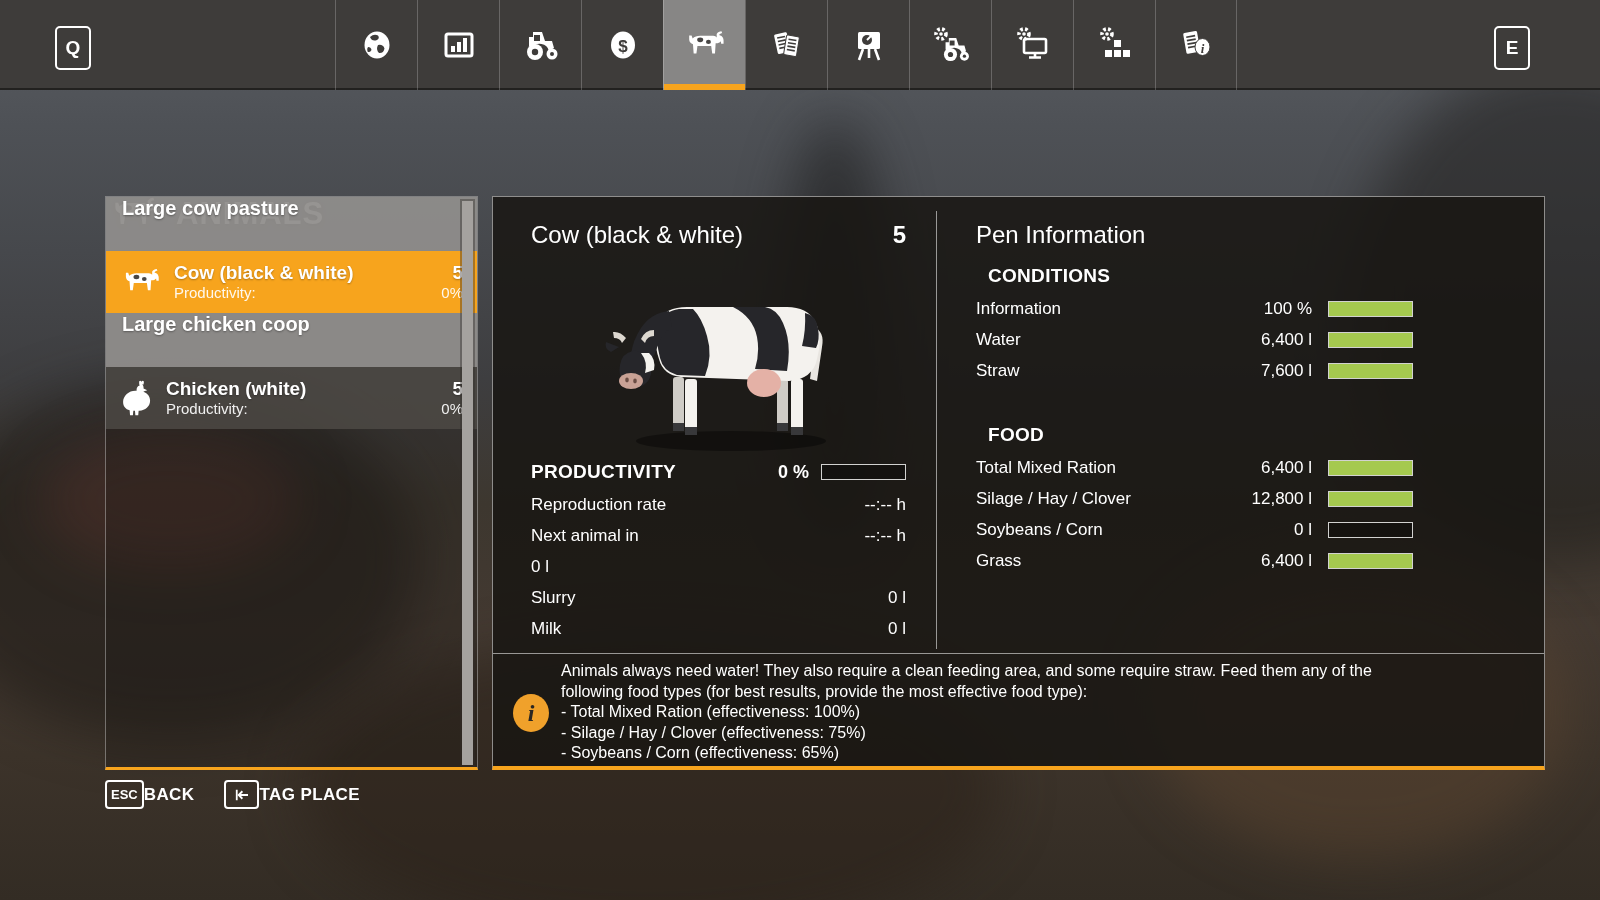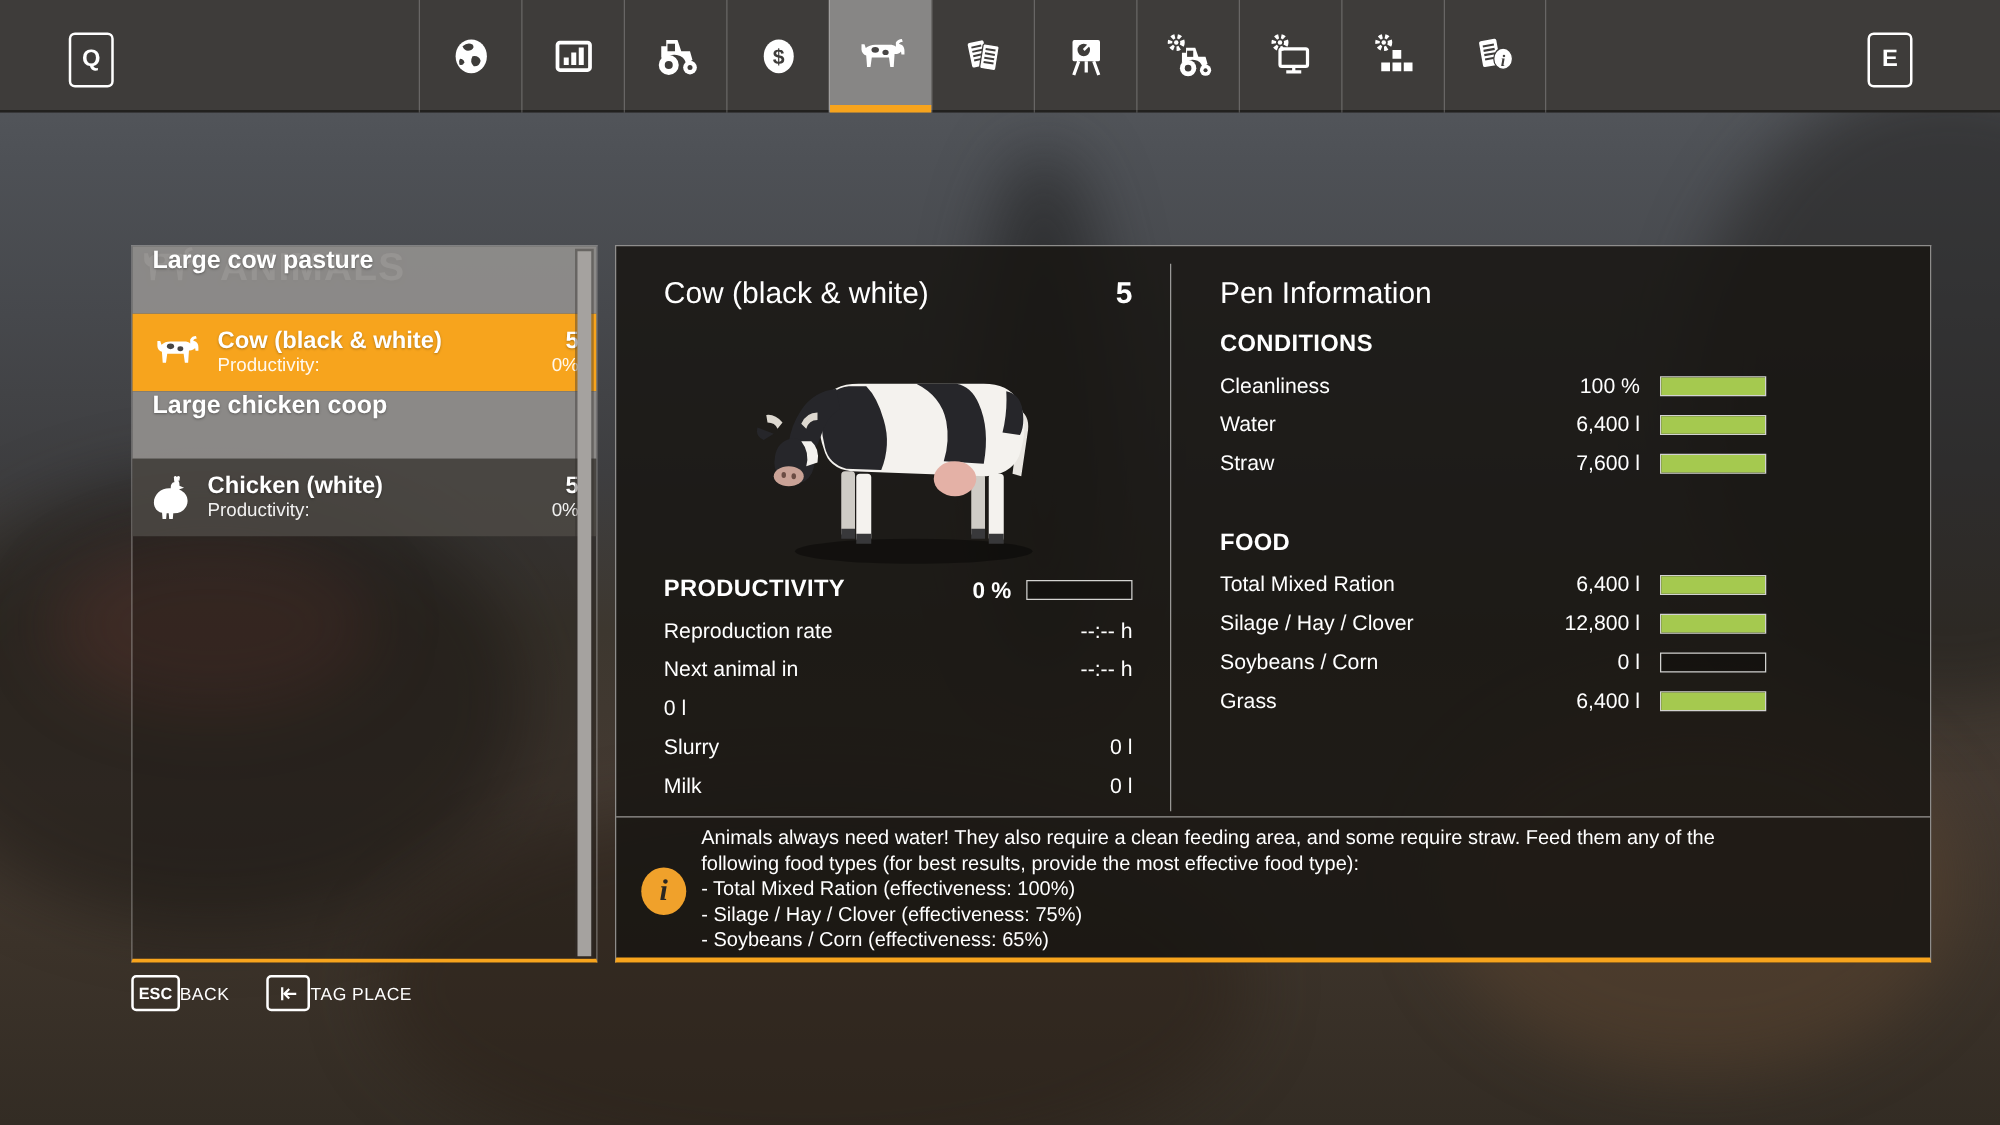--- a/index.html
+++ b/index.html
@@ -79,39 +79,39 @@
   .left-col { position:absolute; left:38px; top:258px; width:375px; }
   .sec-head { display:flex; align-items:center; height:34px; }
   .sec-head .t { flex:1; font-size:19px; font-weight:bold; letter-spacing:.3px; }
   .sec-head .v { font-size:18px; font-weight:bold; margin-right:12px; }
   .stat-row { display:flex; align-items:center; height:31px; font-size:17px; }
   .stat-row .lbl { flex:1; }
   .bar { width:85px; height:16px; border:1px solid #d2d2d0; background:rgba(0,0,0,.28); }
   .bar .fill { display:block; height:100%; background:#a5c94f; }
 
   .right-col { position:absolute; left:483px; top:64px; width:437px; }
-  .rc-head { font-size:19px; font-weight:bold; letter-spacing:.3px; height:32px; display:flex; align-items:flex-end; padding-bottom:6px; }
+  .rc-head { font-size:19px; font-weight:bold; letter-spacing:.3px; height:32px; display:flex; align-items:flex-end; padding-bottom:6px;margin-left:12px; }
   .pen-row { display:flex; align-items:center; height:31px; font-size:17px; }
   .pen-row .lbl { flex:1; }
   .pen-row .val { width:110px; text-align:right; margin-right:16px; }
   .food-gap { height:34px; }
 
   .info-wrap { position:absolute; left:0; top:457px; width:100%; height:113px; }
   .info-icon { position:absolute; left:20px; top:40px; width:36px; height:38px; background:#f0a12b;
     border-radius:50%; display:flex; align-items:center; justify-content:center;
     font-family:"Liberation Serif", serif; font-weight:bold; font-style:italic;
     font-size:24px; color:#2a2622; }
   .info-text { position:absolute; left:68px; top:7px; width:830px; font-size:16px; line-height:20.5px; }
 
   
   .footer { position:absolute; left:105px; top:780px; display:flex; align-items:center; gap:30px; }
   .fbtn { display:flex; align-items:center; cursor:pointer; }
   .fkey { min-width:35px; height:29px; padding:0 4px; border:2px solid #fff; border-radius:4px;
     display:flex; align-items:center; justify-content:center; font-size:13px; font-weight:bold; }
-  .flabel { font-size:14px; font-weight:normal; letter-spacing:.4px; }
+  .flabel { font-size:17px; font-weight:bold; letter-spacing:.4px; }
 </style>
 </head>
 <body>
 
 <div class="scene">
   <div class="blob b1"></div>
     <div class="blob b2"></div>
     <div class="blob b3"></div>
   <div class="blob b4"></div>
     <div class="blob b5"></div>
@@ -383,21 +383,21 @@
         <span>0 l</span>
       </div>
   </div>
 
   <div class="vdivider"></div>
 
   <div class="panel-h pen-title">Pen Information</div>
   <div class="right-col">
     <div class="rc-head">CONDITIONS</div>
     <div class="pen-row">
-        <span class="lbl">Cleanliness</span>
+        <span class="lbl">Information</span>
         <span class="val">100 %</span>
         <span class="bar">
           <span class="fill" style="width: 100%;"></span>
         </span>
       </div>
     <div class="pen-row">
         <span class="lbl">Water</span>
         <span class="val">6,400 l</span>
         <span class="bar">
           <span class="fill" style="width: 100%;"></span>

